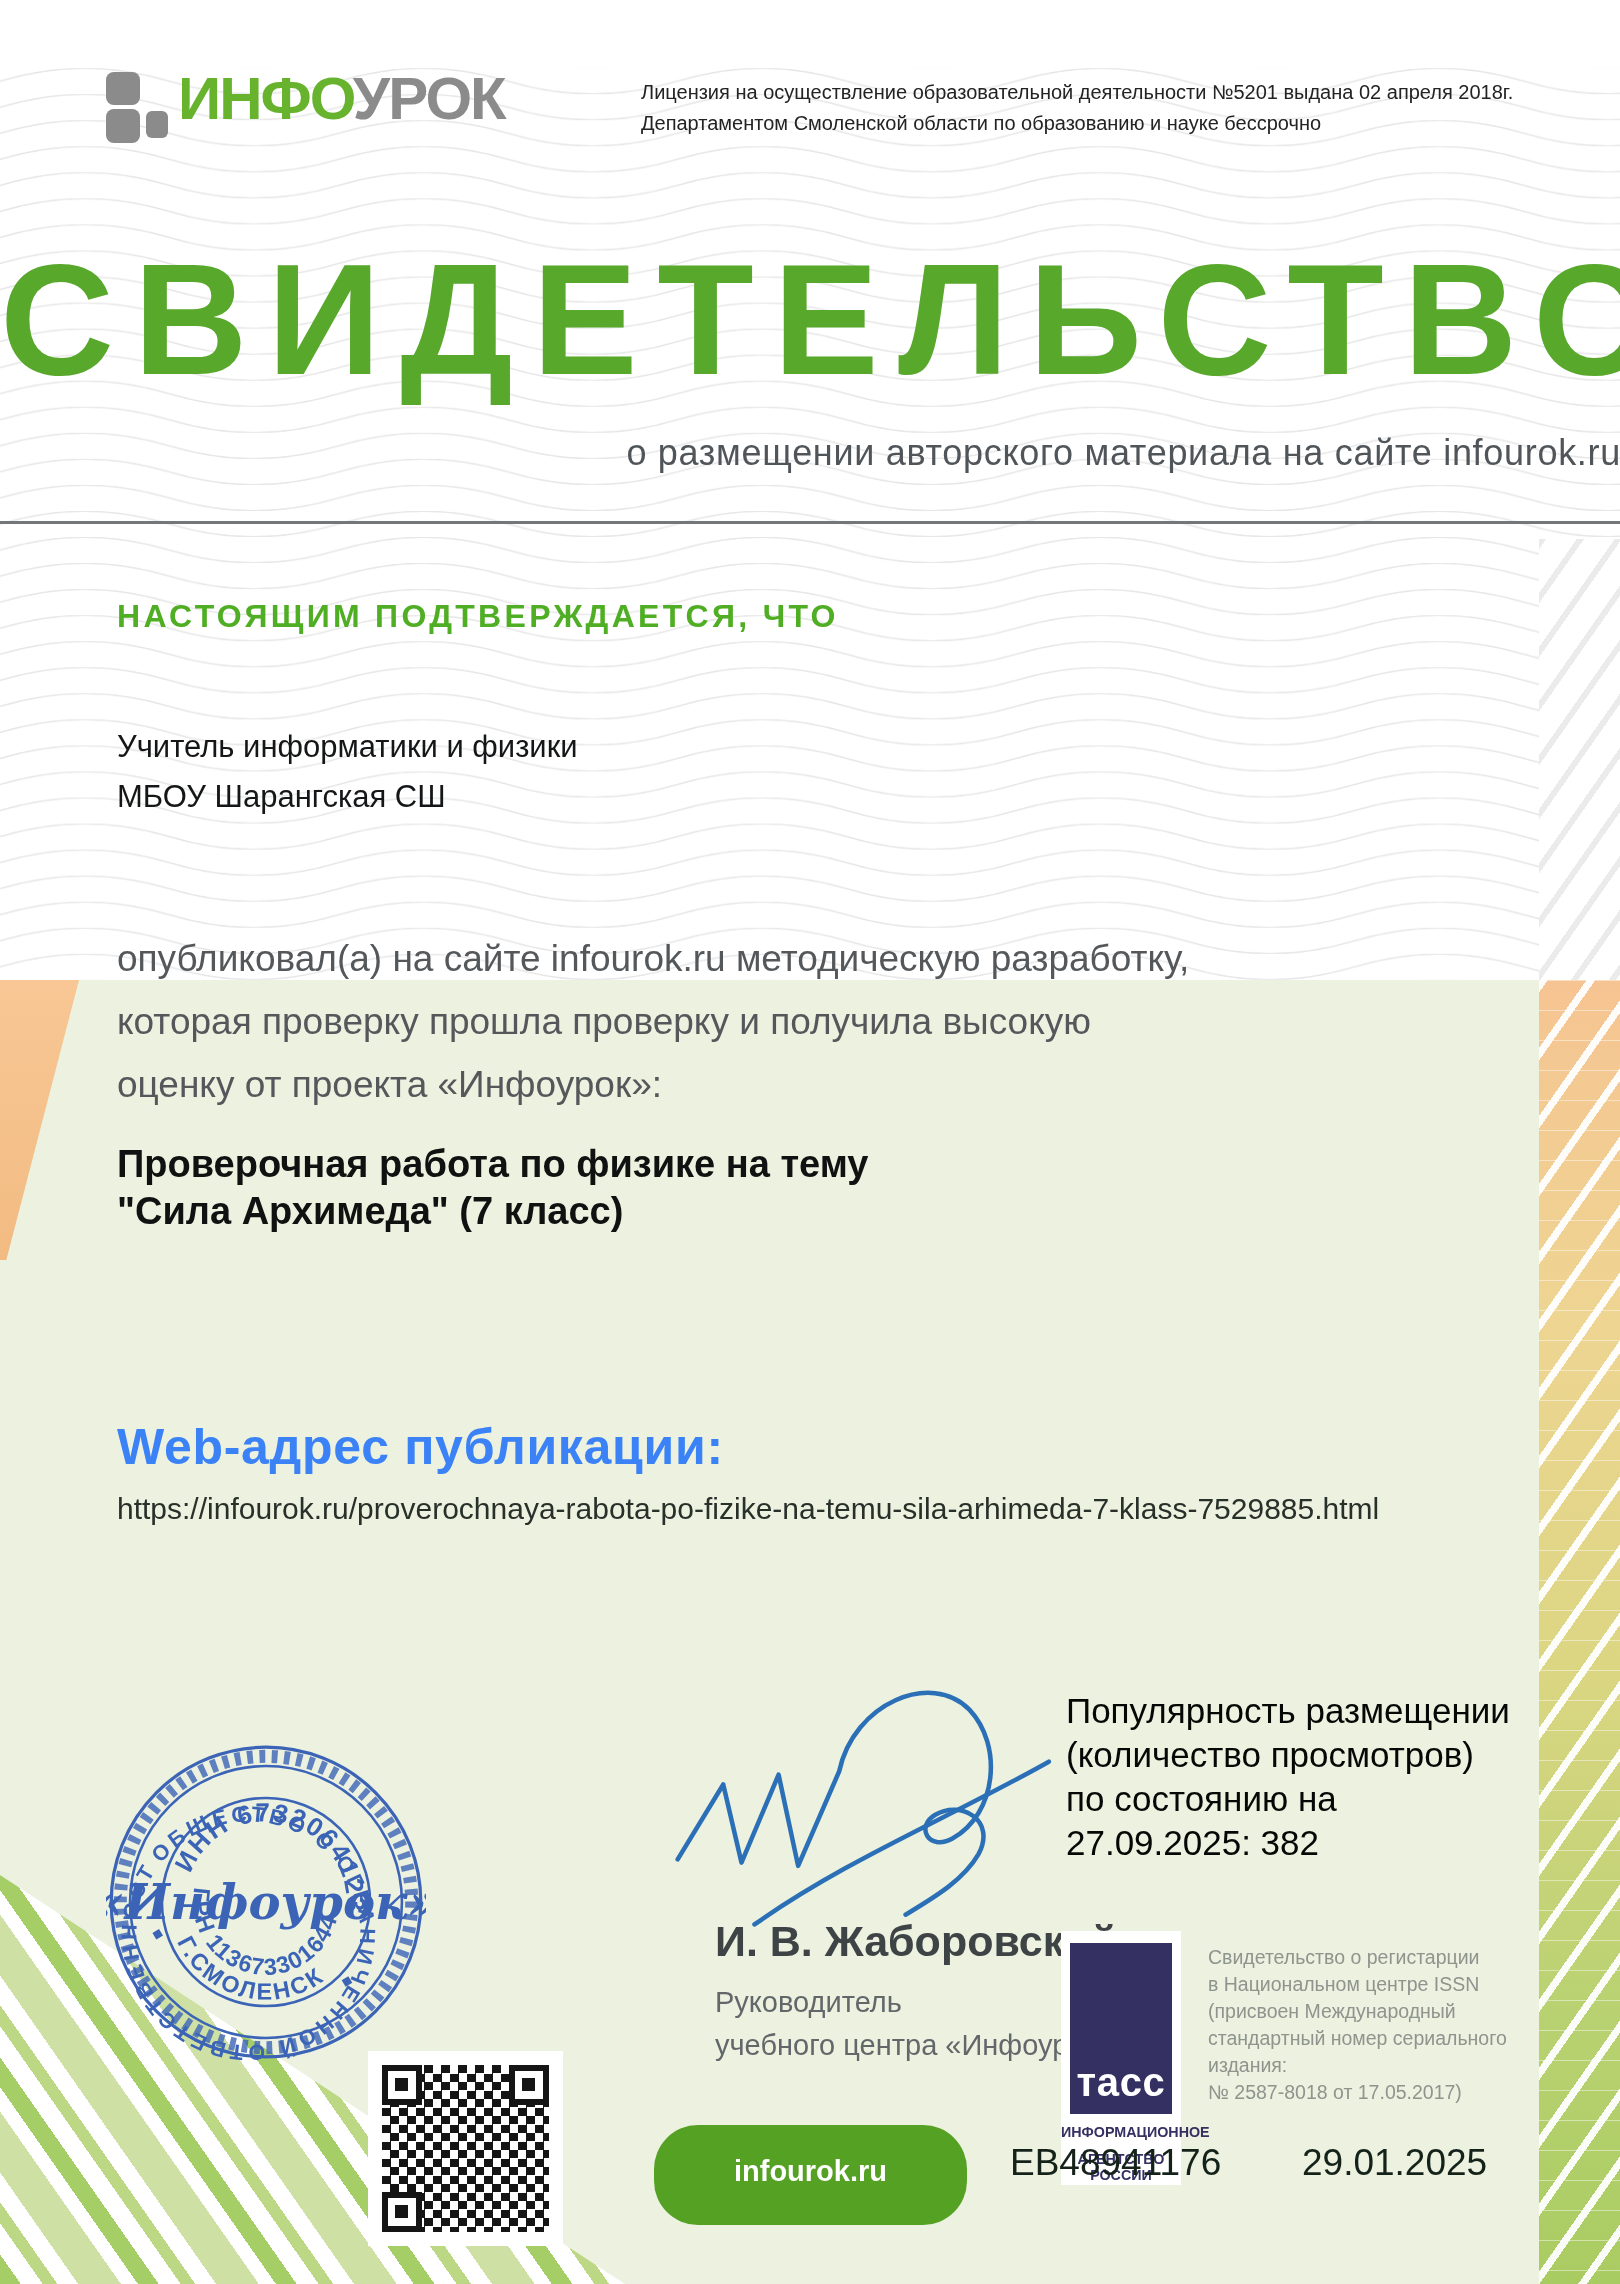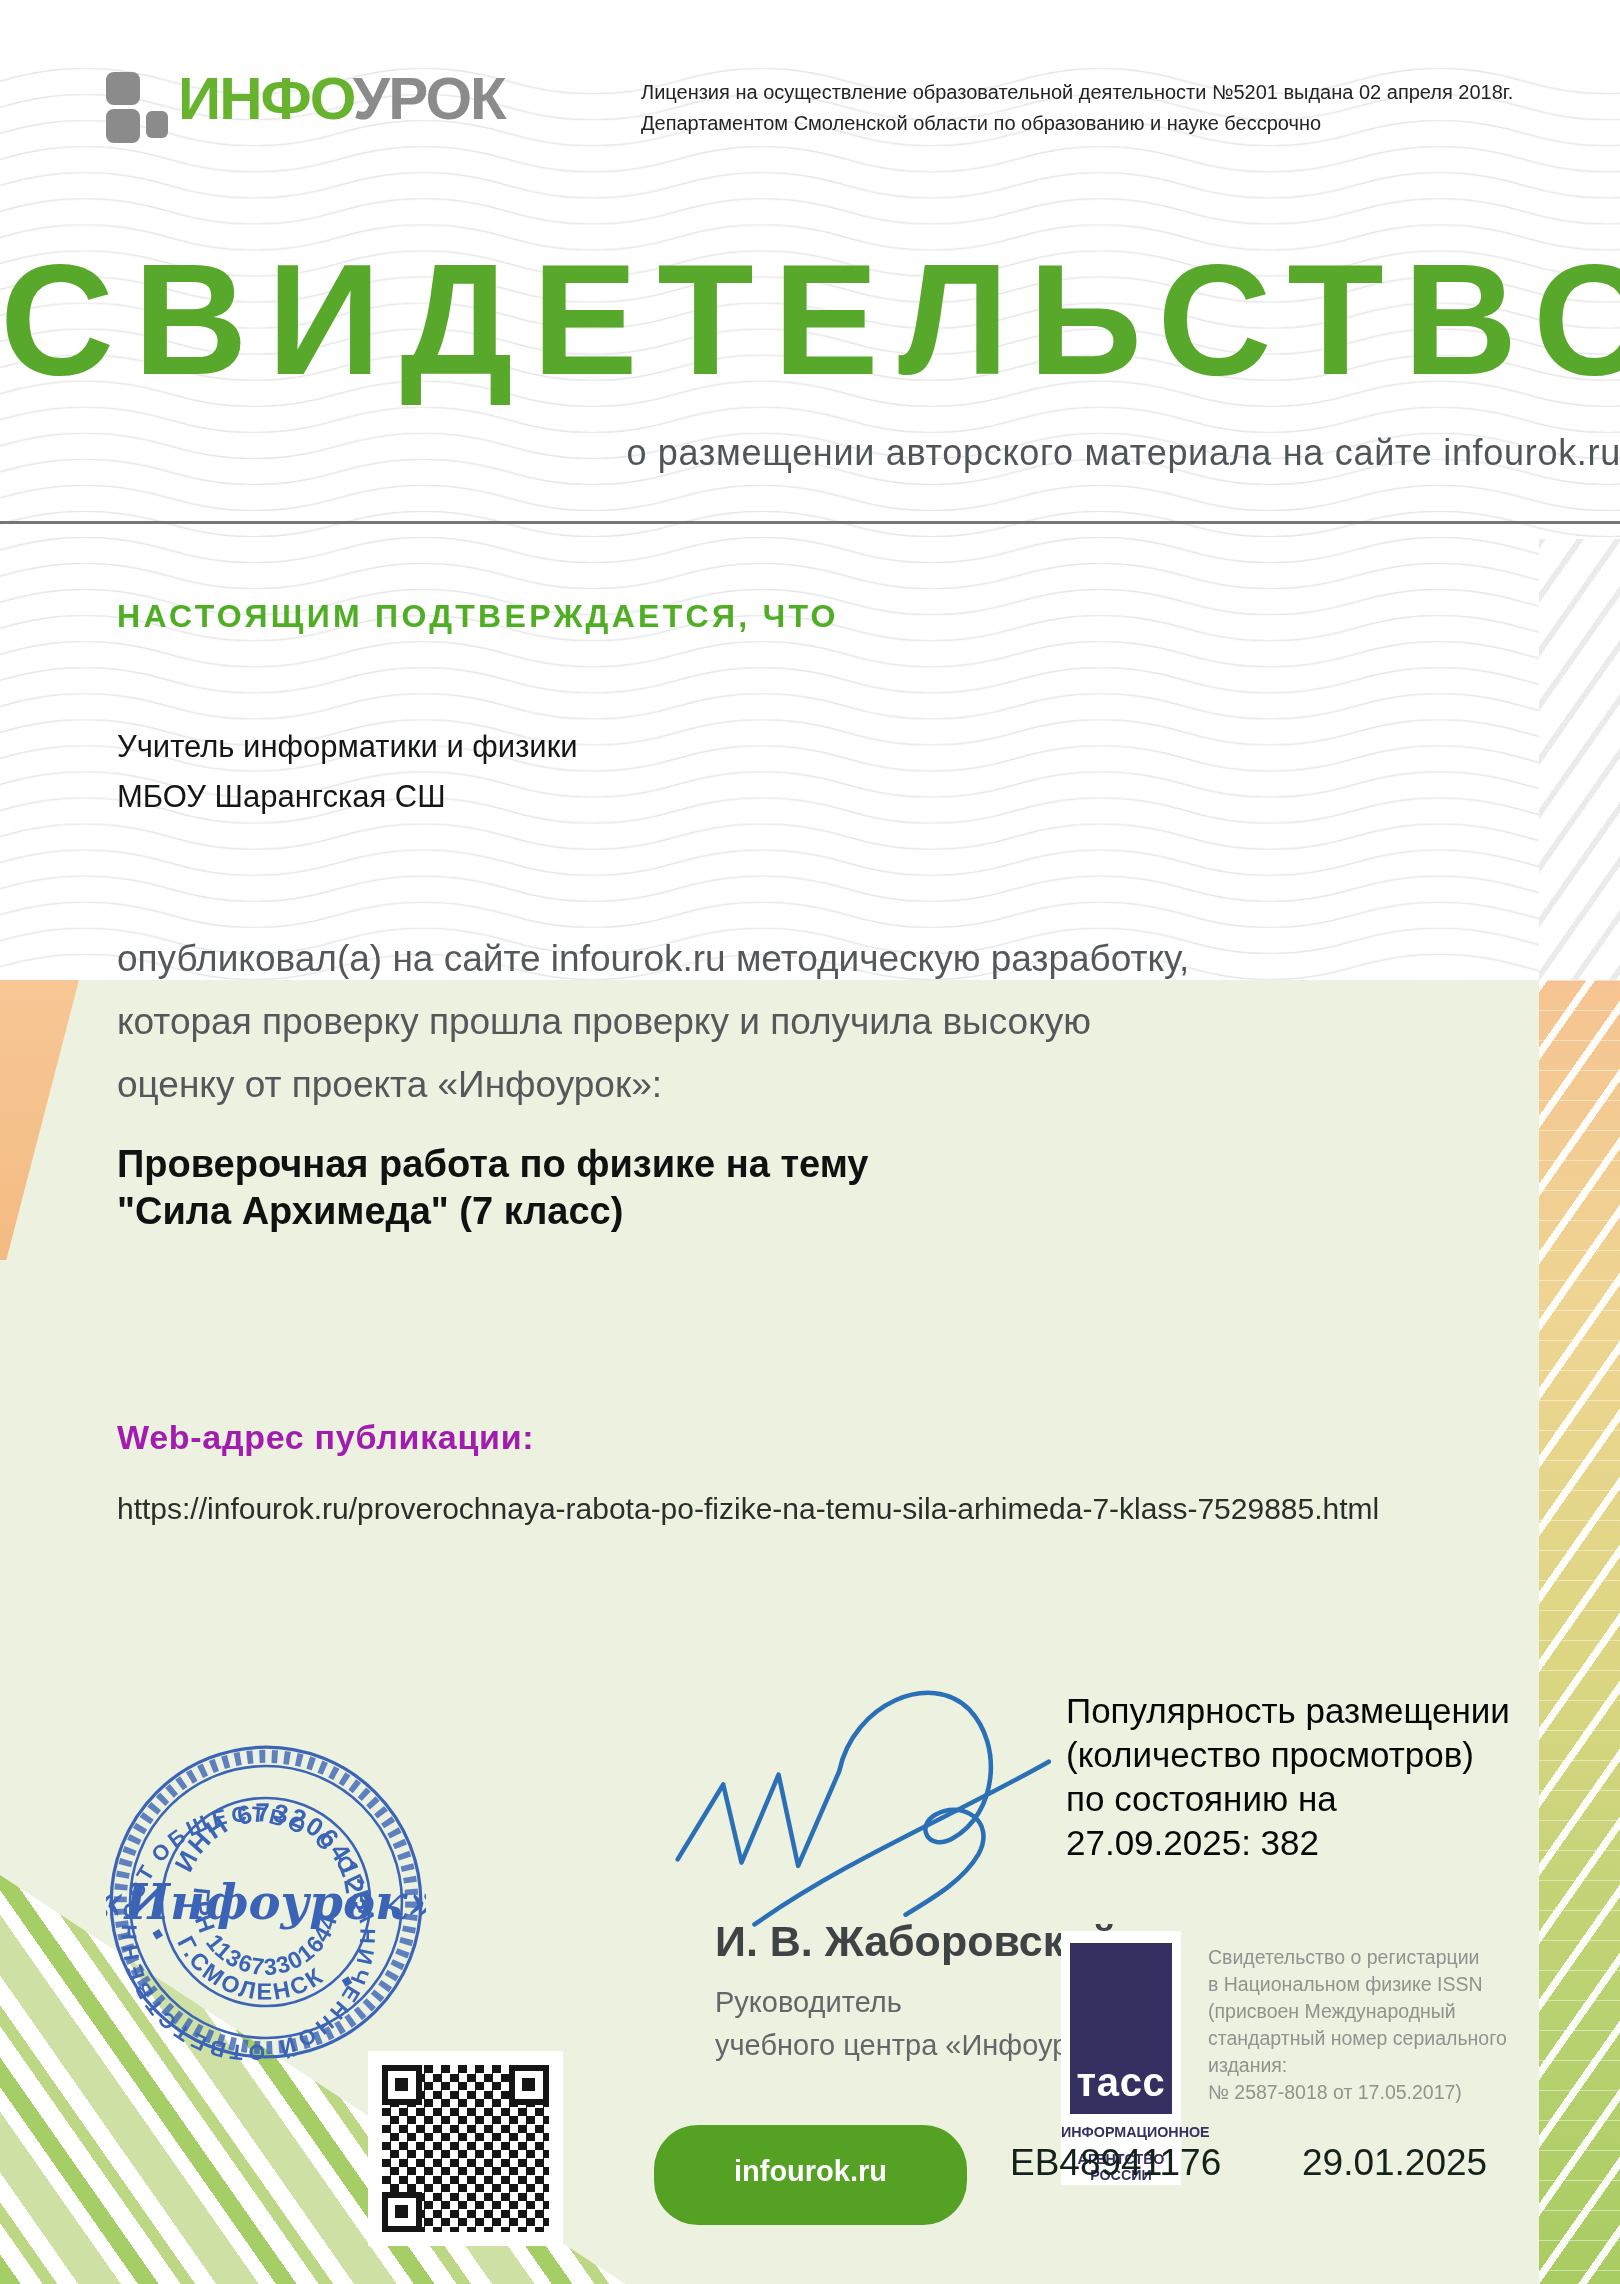--- a/index.html
+++ b/index.html
@@ -41,21 +41,21 @@
 
   
   #confirm{left:117px;top:598px;font-size:32px;font-weight:bold;letter-spacing:3.3px;color:#4fae23;}
   #person-name{left:117px;top:654px;font-size:57px;color:#ee1d1b;}
   #person-pos{left:117px;top:729px;font-size:31px;color:#141617;}
   #person-school{left:117px;top:779px;font-size:31px;color:#141617;}
   #para{left:117px;top:927px;font-size:37px;line-height:63px;color:#54585b;}
   #work-title{left:117px;top:1141px;width:872px;font-size:38px;line-height:47px;font-weight:bold;color:#101211;}
 
   
-  #web-label{left:117px;top:1418px;font-size:34px;font-weight:bold;color:#a21caf;letter-spacing:0.7px;}
+  #web-label{left:117px;top:1418px;font-size:50px;font-weight:bold;color:#3b82f6;letter-spacing:0.7px;}
   #web-url{left:117px;top:1487px;width:1296px;font-size:30px;line-height:43px;color:#28302a;word-break:break-all;}
 
   
   #popularity{left:1066px;top:1689px;font-size:35px;line-height:44px;color:#060806;}
   #sig-svg{left:658px;top:1664px;width:417px;height:280px;}
   #sig-name{left:715px;top:1917px;font-size:43px;font-weight:bold;color:#3e4345;}
   #sig-role1{left:715px;top:1986px;font-size:29px;color:#62676a;}
   #sig-role2{left:715px;top:2029px;font-size:29px;color:#62676a;}
 
   #stamp{left:106px;top:1742px;width:320px;height:320px;}
@@ -202,21 +202,21 @@
   <div id="tass-card" class="abs">
     <div id="tass-sq">
       <div id="tass-word">тасс</div>
     </div>
     <div class="tass-line" id="tass-l1">ИНФОРМАЦИОННОЕ</div>
     <div class="tass-line" id="tass-l2">АГЕНТСТВО РОССИИ</div>
   </div>
 
   <div id="issn" class="abs">
     <div>Свидетельство о регистарции</div>
-    <div>в Национальном физике ISSN</div>
+    <div>в Национальном центре ISSN</div>
     <div>(присвоен Международный</div>
     <div>стандартный номер сериального</div>
     <div>издания:</div>
     <div>№ 2587-8018 от 17.05.2017)</div>
   </div>
 
   <div id="site-btn" class="abs">infourok.ru</div>
   <div id="cert-num" class="abs">ЕВ48941176</div>
   <div id="cert-date" class="abs">29.01.2025</div>
 

